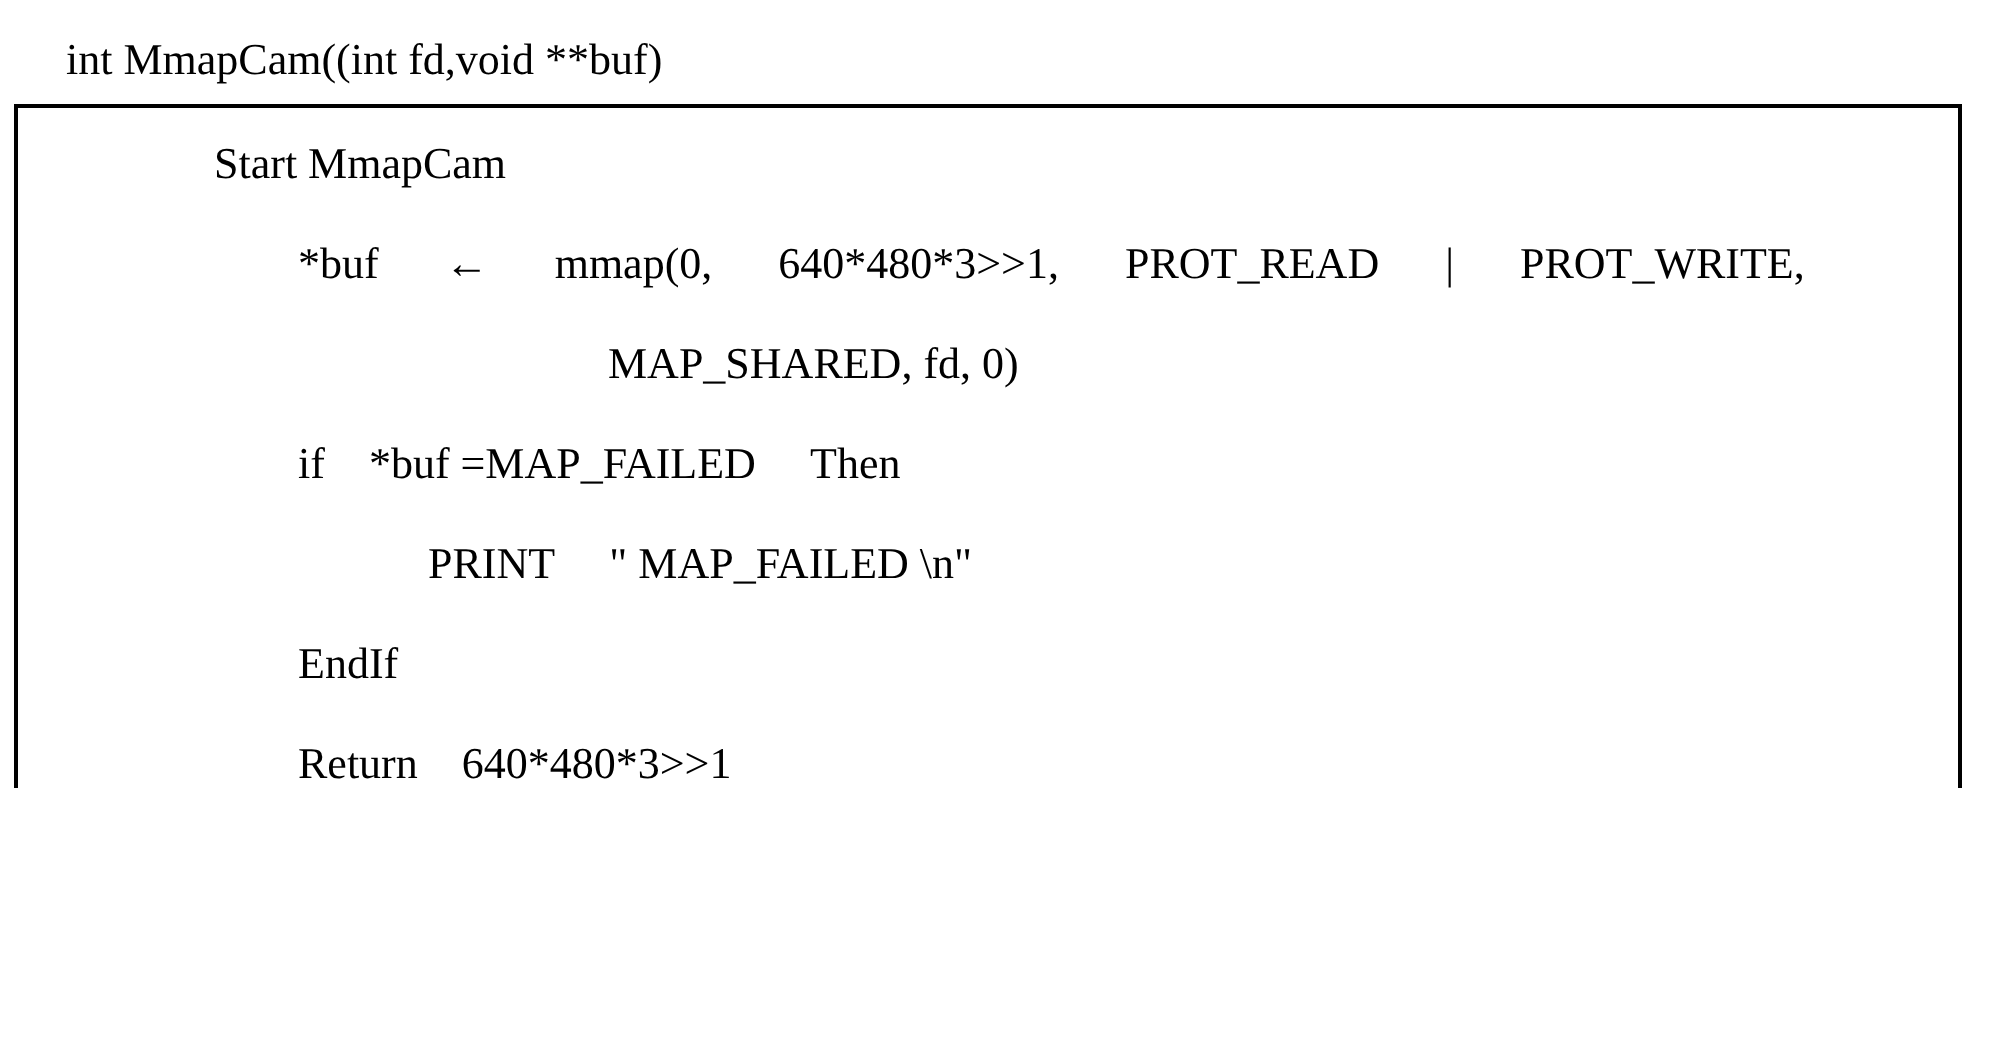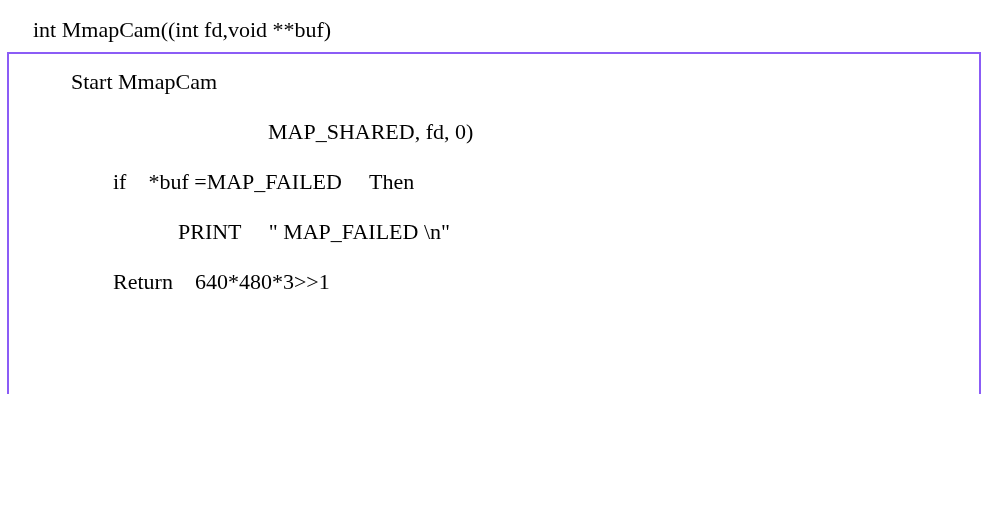--- a/index.html
+++ b/index.html
@@ -24,23 +24,24 @@
     height: 40px;
     line-height: 40px;
     white-space: pre;
   }
   .code-box {
     position: absolute;
     left: 7px;
     top: 52px;
     width: 974px;
     height: 453px;
-    border: 2px solid #8b5cf6;
+    border: 2px solid #000000;
     box-sizing: border-box;
     padding-top: 3px;
+    padding-left: 36px;
   }
   .code-line {
     height: 50px;
     line-height: 50px;
     white-space: pre;
   }
   
   .indent-l0   { padding-left: 62px;  }
   .indent-l1   { padding-left: 104px; }
   .indent-l2   { padding-left: 169px; }
@@ -48,19 +49,21 @@
 </style>
 </head>
 <body>
 
 <div class="page">
 
   <div class="signature">int MmapCam((int fd,void **buf)</div>
 
   <div class="code-box">
     <div class="code-line indent-l0">Start MmapCam</div>
+    <div class="code-line indent-l1">*buf      ←      mmap(0,      640*480*3&gt;&gt;1,      PROT_READ      |      PROT_WRITE,</div>
     <div class="code-line indent-cont">MAP_SHARED, fd, 0)</div>
     <div class="code-line indent-l1">if    *buf =MAP_FAILED     Then</div>
     <div class="code-line indent-l2">PRINT     " MAP_FAILED \n"</div>
+    <div class="code-line indent-l1">EndIf</div>
     <div class="code-line indent-l1">Return    640*480*3&gt;&gt;1</div>
   </div>
 
 </div>
 
 </body></html>

